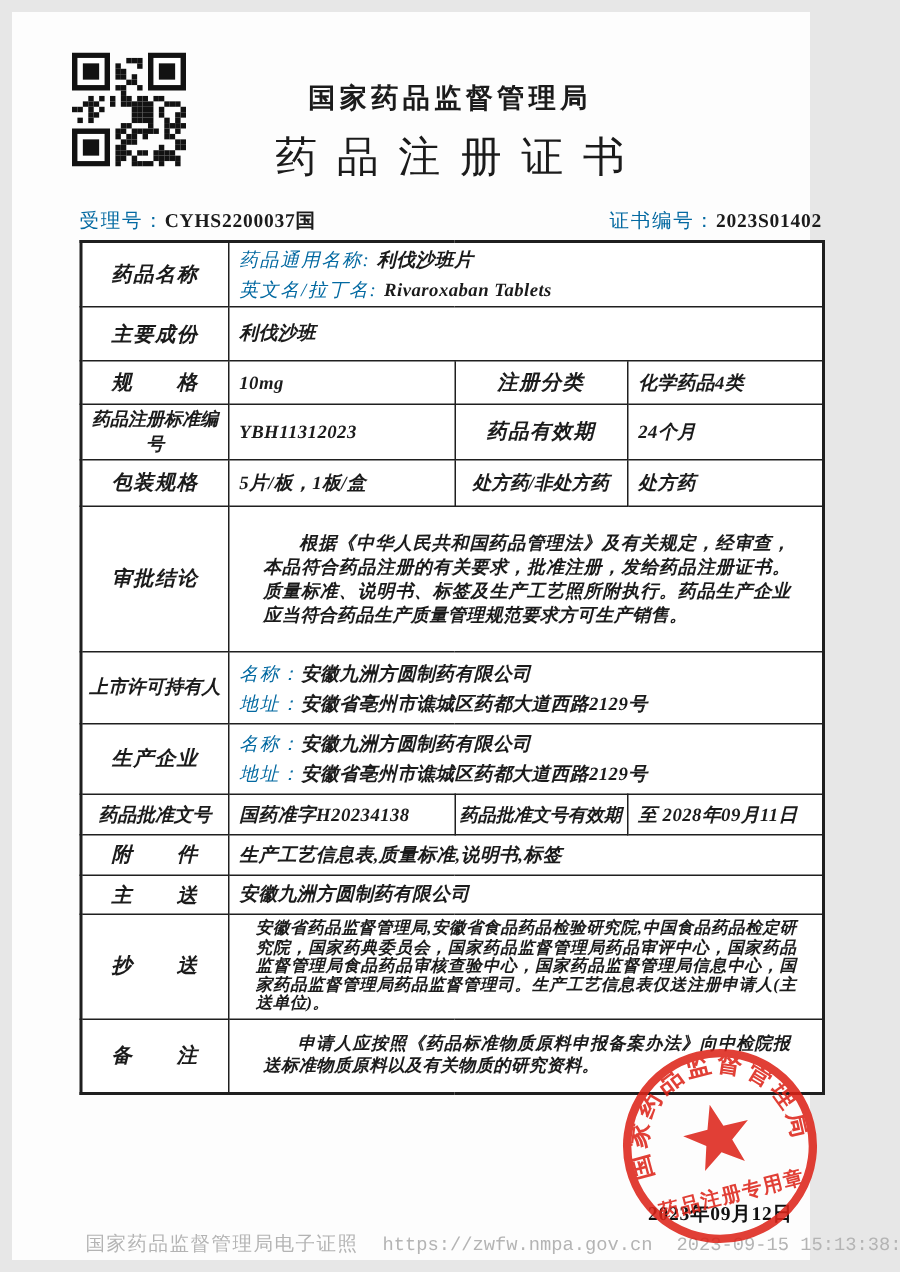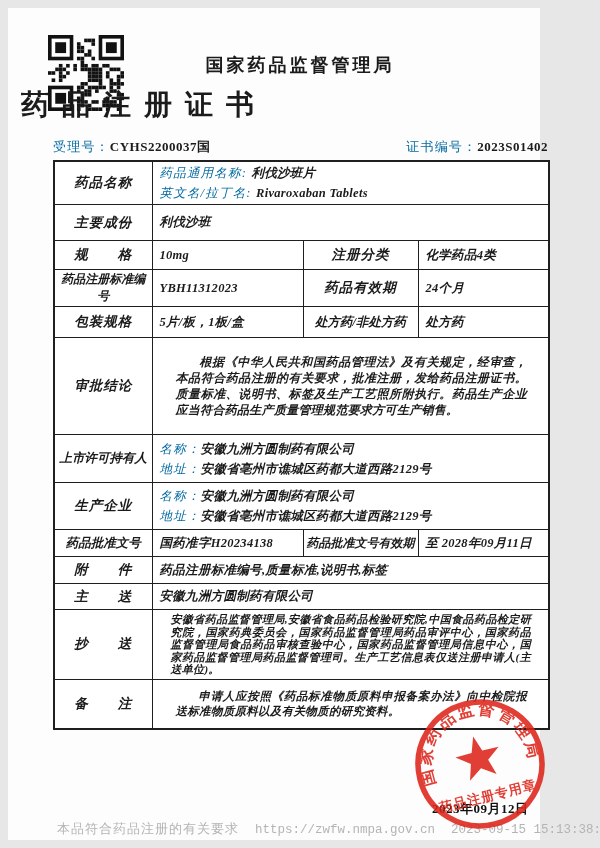--- a/index.html
+++ b/index.html
@@ -14,22 +14,22 @@
     background:#fdfdfd;
   }
   
   .qr{position:absolute;left:40px;top:27px;width:76px;height:76px;}
   .agency{
     position:absolute;left:0;top:45px;width:584px;text-align:center;
     font-size:18px;font-weight:bold;letter-spacing:3px;
     font-family:"Liberation Sans","DejaVu Sans",sans-serif;
   }
   .cert-title{
-    position:absolute;left:0;top:78px;width:584px;
-    font-size:28px;font-weight:700;letter-spacing:13px;text-indent:13px;
+    position:absolute;left:0;top:78px;width:584px;text-align:center;
+    font-size:28px;font-weight:400;letter-spacing:13px;text-indent:13px;
   }
   .meta{
     position:absolute;left:45px;top:130px;width:495px;
     display:flex;justify-content:space-between;
     font-size:13px;font-weight:600;letter-spacing:.5px;
   }
   
   .cert-table{
     position:absolute;left:45px;top:152px;
     border-collapse:collapse;table-layout:fixed;width:495px;
@@ -296,21 +296,21 @@
 
     <tr class="r-apno">
       <td class="lbl md">药品批准文号</td>
       <td class="val">国药准字H20234138</td>
       <td class="lbl sm">药品批准文号有效期</td>
       <td class="val">至 2028年09月11日</td>
     </tr>
 
     <tr class="r-att">
       <td class="lbl">附　　件</td>
-      <td class="val" colspan="3">药品注册标准编号,质量标准,说明书,标签</td>
+      <td class="val" colspan="3">生产工艺信息表,质量标准,说明书,标签</td>
     </tr>
 
     <tr class="r-main">
       <td class="lbl">主　　送</td>
       <td class="val" colspan="3">安徽九洲方圆制药有限公司</td>
     </tr>
 
     <tr class="r-cc">
       <td class="lbl">抄　　送</td>
       <td colspan="3">
@@ -335,16 +335,16 @@
       <path id="seal-arc" d="M 24,86 A 48,48 0 1 1 112,86" fill="none"></path>
       <text font-size="16.5" font-weight="bold" fill="#dd2419" letter-spacing="2.5">
         <textPath href="#seal-arc" startOffset="50%" text-anchor="middle">国家药品监督管理局</textPath>
       </text>
       <polygon fill="#dd2419" points="68,40 73.4,55.6 89.9,55.9 76.8,65.8 81.5,81.6 68,72.2 54.5,81.6 59.3,65.8 46.1,55.9 62.6,55.6"></polygon>
       <text x="68" y="105" text-anchor="middle" font-size="13" font-weight="bold" fill="#dd2419" letter-spacing="1">药品注册专用章</text>
     </g>
   </svg>
 
   <div class="footer">
-    <span>本品符合药品注册的有关要求</span><span class="gap"></span><span class="mono">https://zwfw.nmpa.gov.cn</span><span class="gap"></span><span class="mono">2023-09-15 15:13:38:038</span>
+    <span>国家药品监督管理局电子证照</span><span class="gap"></span><span class="mono">https://zwfw.nmpa.gov.cn</span><span class="gap"></span><span class="mono">2023-09-15 15:13:38:038</span>
   </div>
 
 </div>
 
 </body></html>

